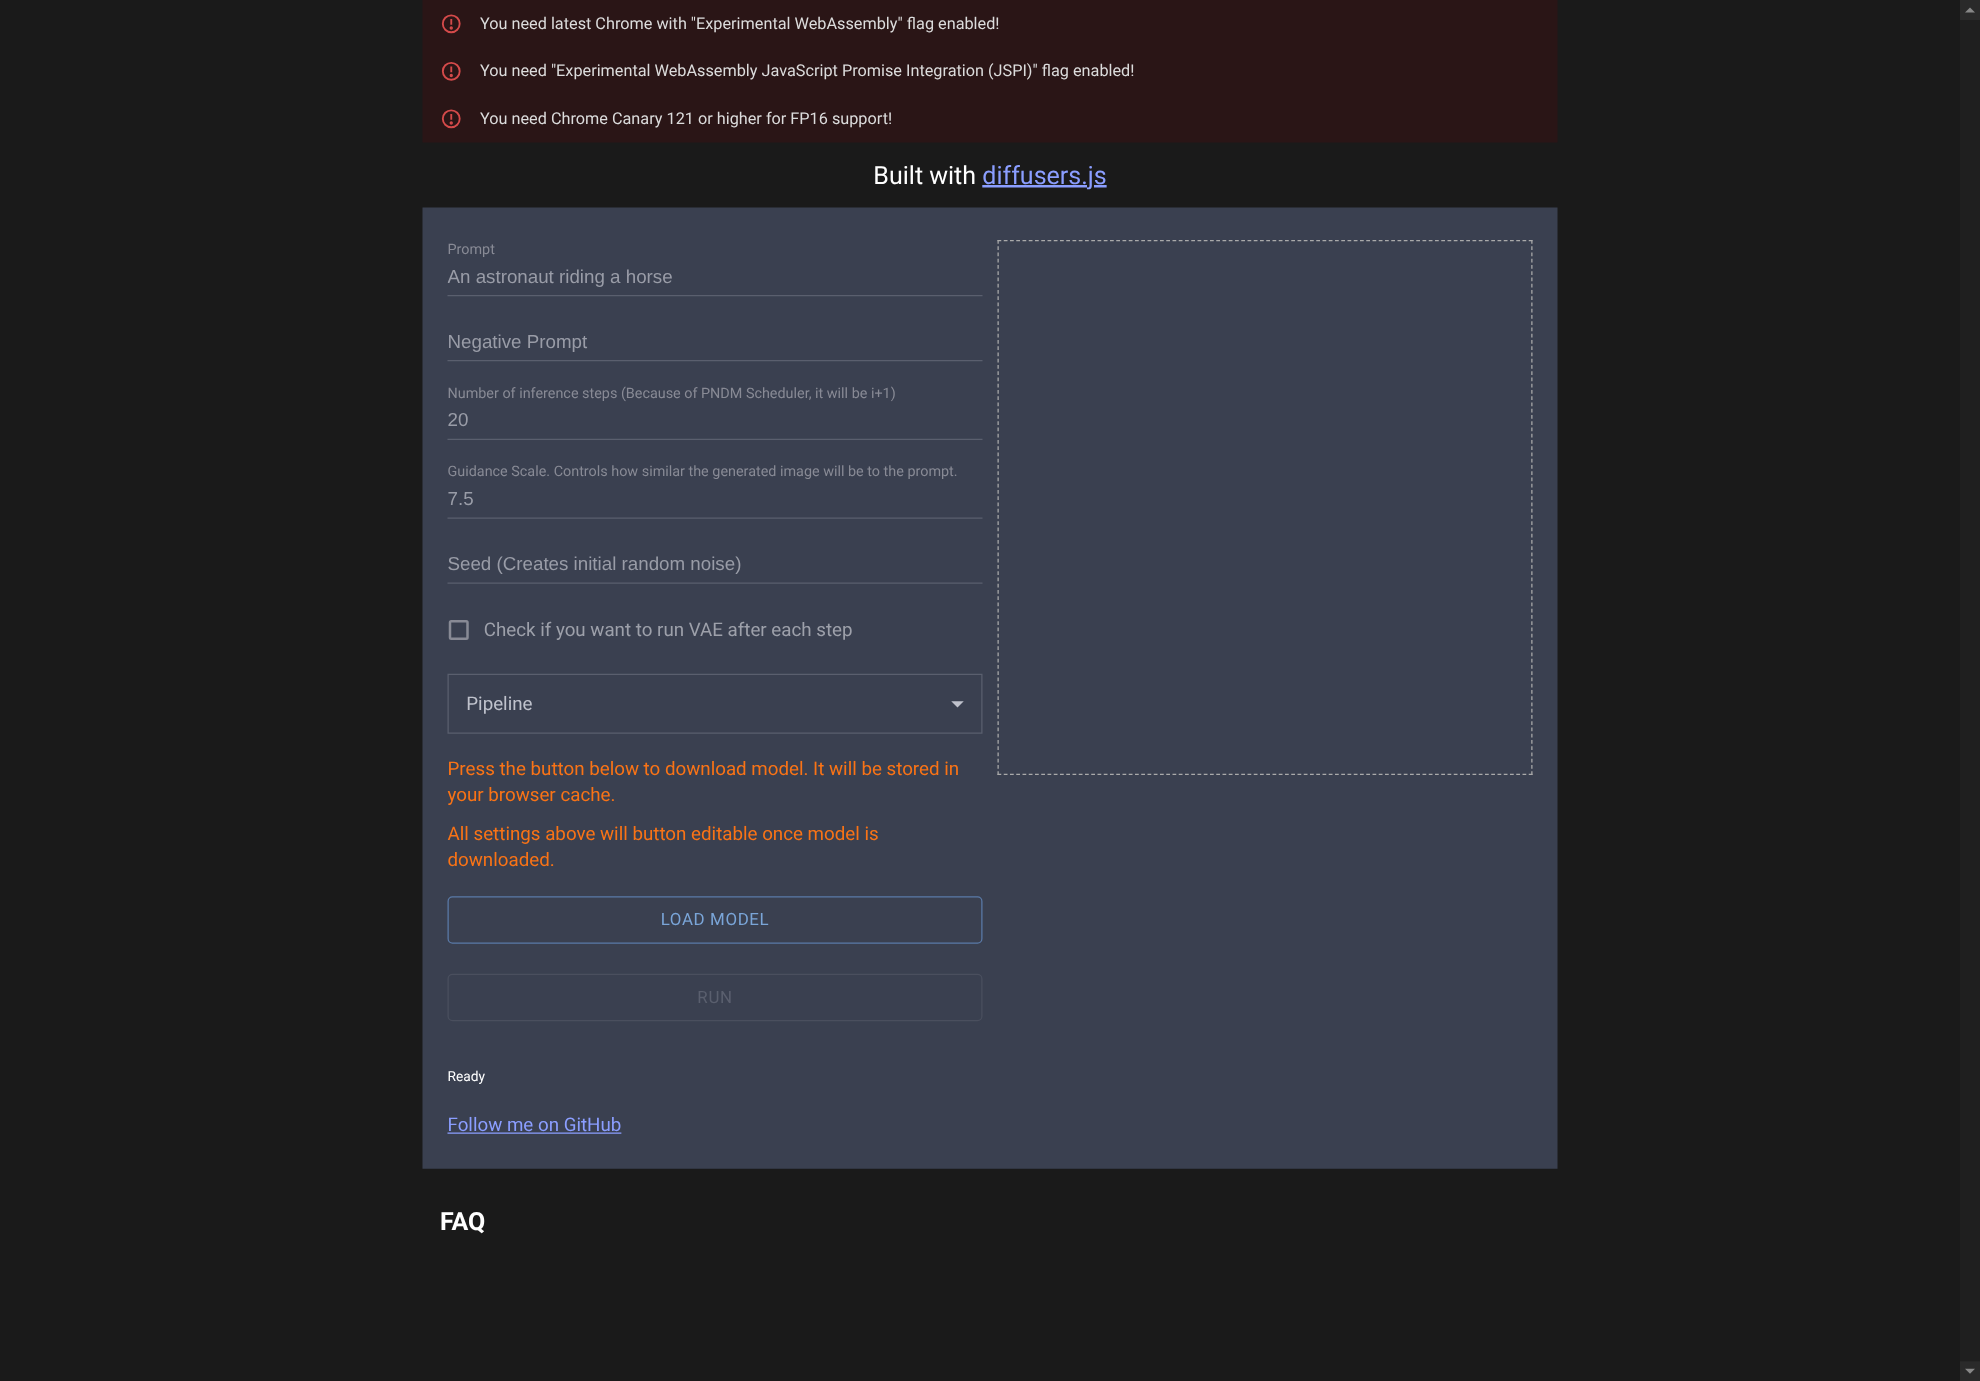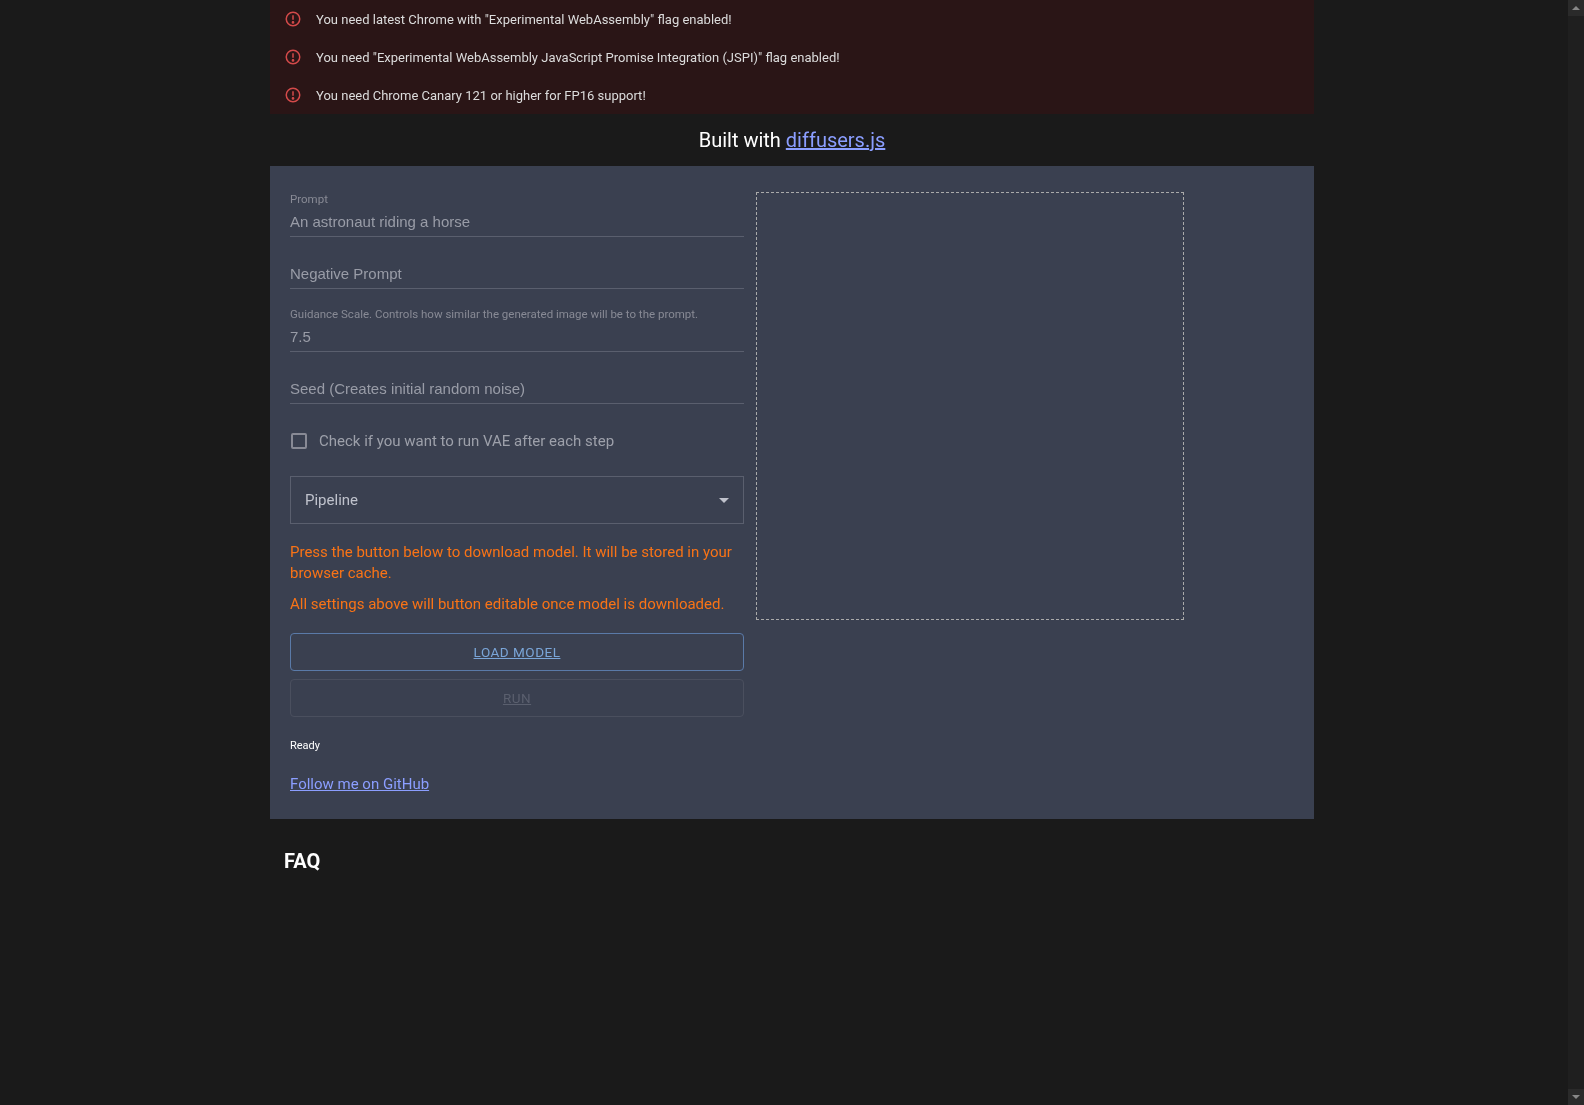--- a/index.html
+++ b/index.html
@@ -10,21 +10,21 @@
 
 body {
   background: #1a1a1a;
   color: #ffffff;
   font-family: -apple-system, BlinkMacSystemFont, "Segoe UI", Roboto, Helvetica, Arial, sans-serif;
   font-size: 14px;
   min-height: 1105px;
 }
 
 .page-container {
-  width: 1044px;
+  width: 908px;
   margin: 0 auto;
 }
 
 .alerts-container {
   background: #2a1516;
   padding: 0;
 }
 
 .alert-row {
   display: flex;
@@ -164,24 +164,23 @@
   margin-bottom: 10px;
 }
 
 .btn {
   width: 100%;
   padding: 10px 0;
   border-radius: 4px;
   font-size: 13.5px;
   letter-spacing: 0.5px;
   text-align: center;
-  margin-bottom: 8px;
+  margin-bottom: 24px;
   cursor: pointer;
   text-transform: uppercase;
-  text-decoration: underline;
 }
 
 .btn-primary {
   border: 1px solid #5a7aa8;
   background: transparent;
   color: #7aa5d8;
 }
 
 .btn-disabled {
   border: 1px solid #4a4f5e;
@@ -296,20 +295,24 @@
 
       <div class="field-group">
         <label class="field-label">Prompt</label>
         <input class="text-input" type="text" placeholder="An astronaut riding a horse" style="">
       </div>
 
       <div class="field-group" style="margin-bottom:18px;">
         <input class="text-input" type="text" placeholder="Negative Prompt" style="">
       </div>
 
+      <div class="field-group" style="margin-bottom:18px;">
+        <label class="field-label">Number of inference steps (Because of PNDM Scheduler, it will be i+1)</label>
+        <input class="text-input" type="text" value="20" style="">
+      </div>
 
       <div class="field-group">
         <label class="field-label">Guidance Scale. Controls how similar the generated image will be to the prompt.</label>
         <input class="text-input" type="text" value="7.5" style="">
       </div>
 
       <div class="field-group">
         <input class="text-input" type="text" placeholder="Seed (Creates initial random noise)" style="">
       </div>
 

